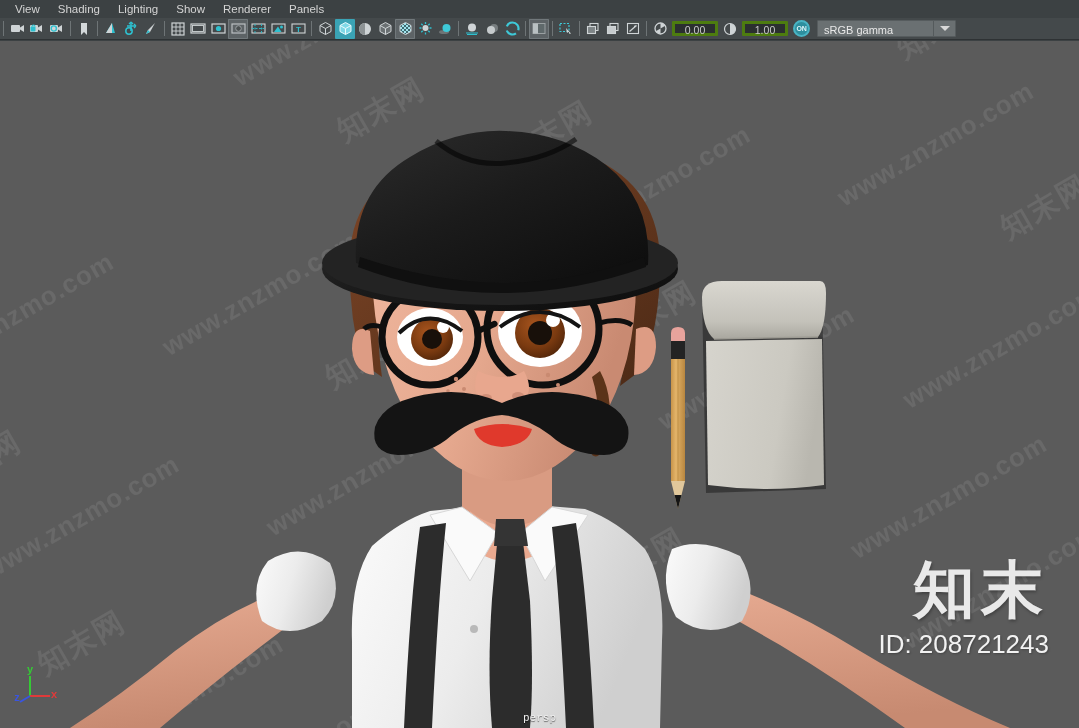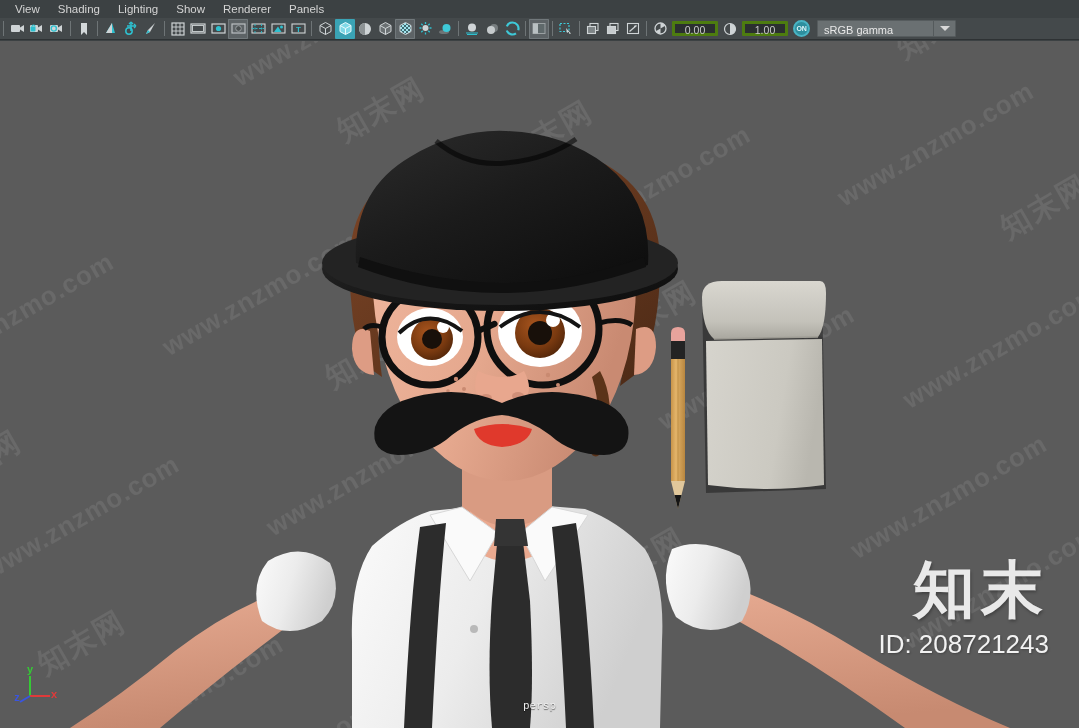--- a/index.html
+++ b/index.html
@@ -103,21 +103,21 @@
   }
   #logo-wm .idtxt{
     color:#f2f2f2; font-size:26px; margin-top:8px;
     text-shadow:1px 1px 2px rgba(0,0,0,.25);
   }
 
   
   #gizmo{ position:absolute; left:14px; bottom:18px; width:46px;height:46px;}
   
   #persp{
-    position:absolute; left:0; right:0; bottom:16px; text-align:center;
+    position:absolute; left:0; right:0; bottom:4px; text-align:center;
     color:#f0f0f0; font-size:11px; font-family:"Liberation Mono", monospace;
     text-shadow:0 1px 1px rgba(0,0,0,.6); pointer-events:none;
   }
   #char-svg, #props-svg{ position:absolute; left:0; top:0; }
 </style>
 </head>
 <body>
 
 <div id="app">
 

